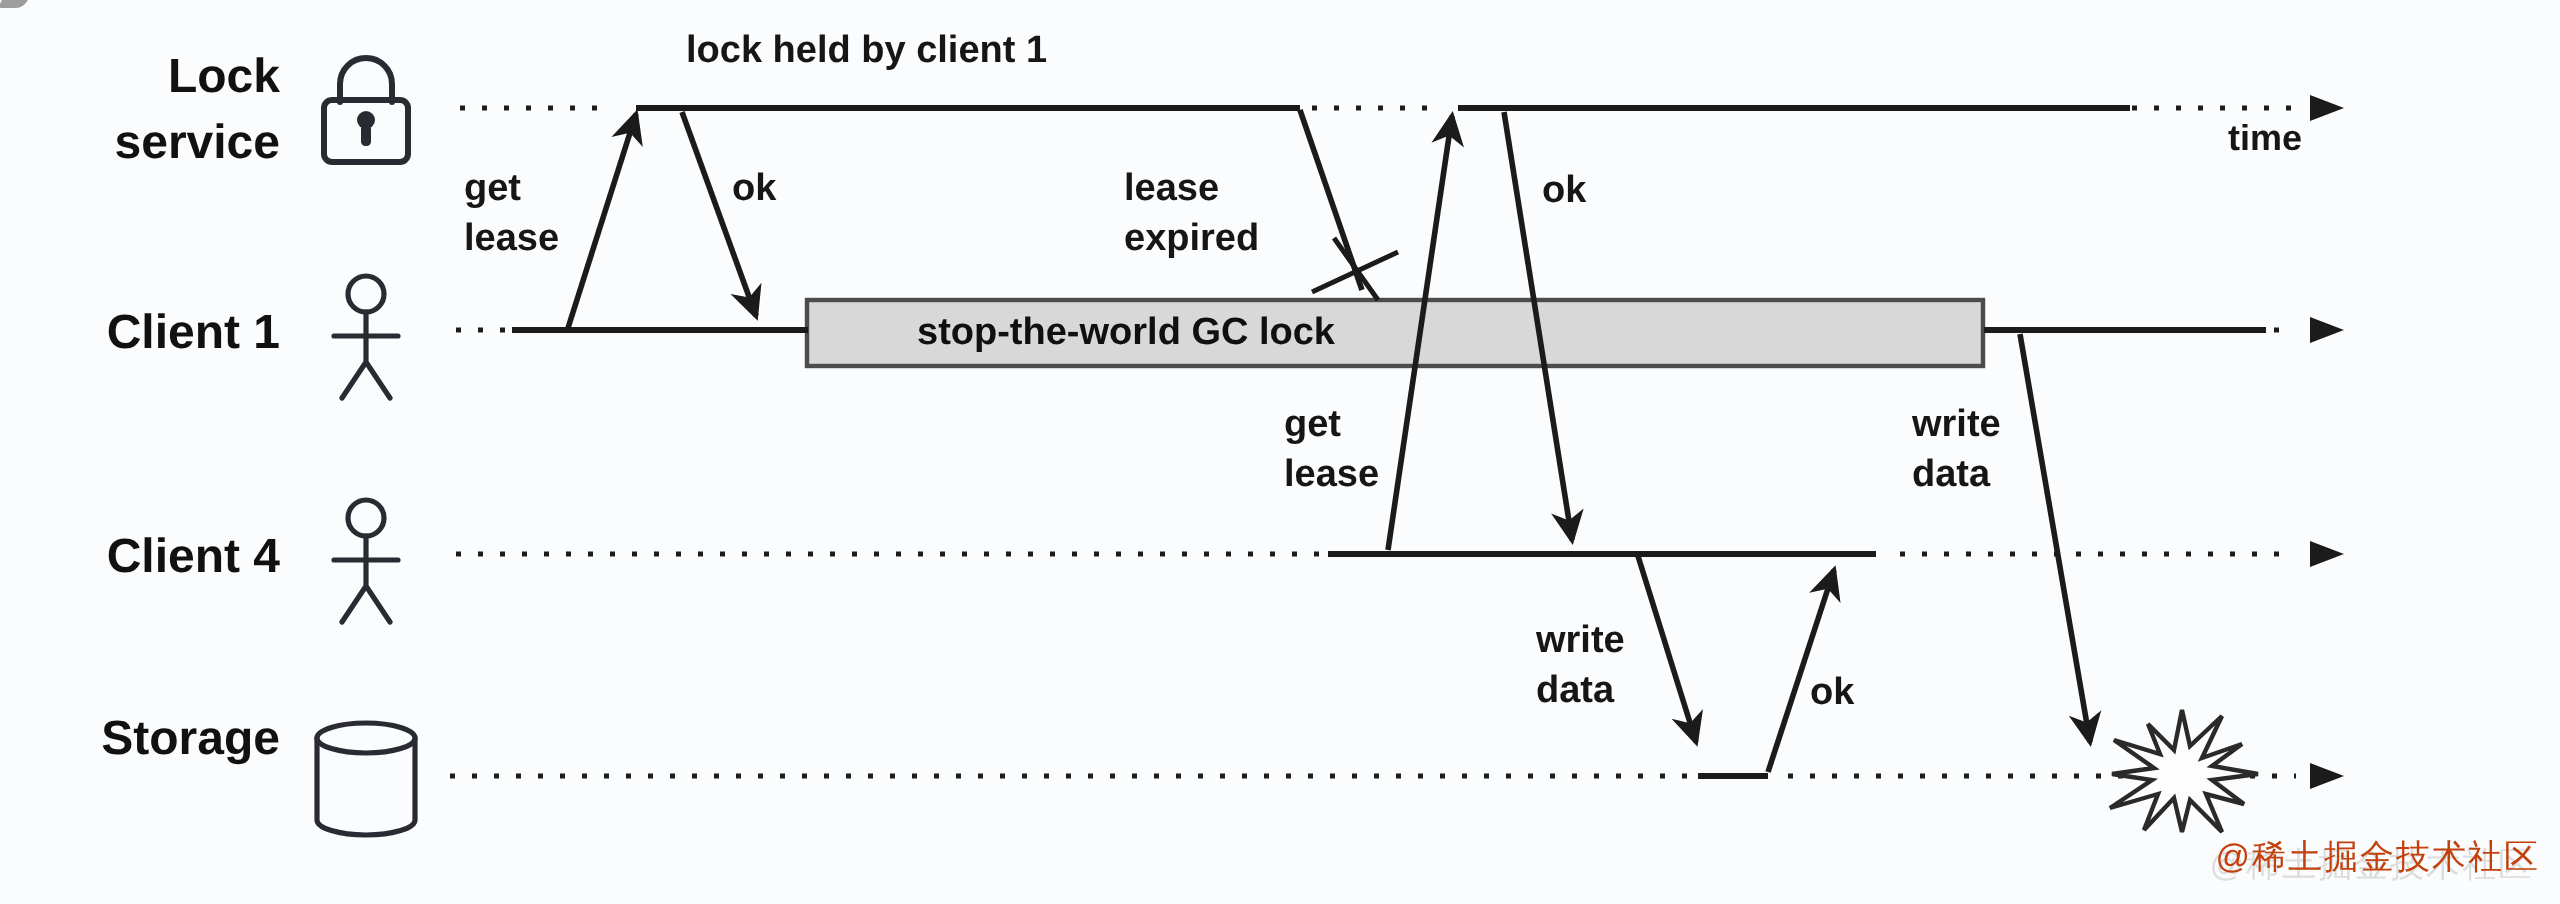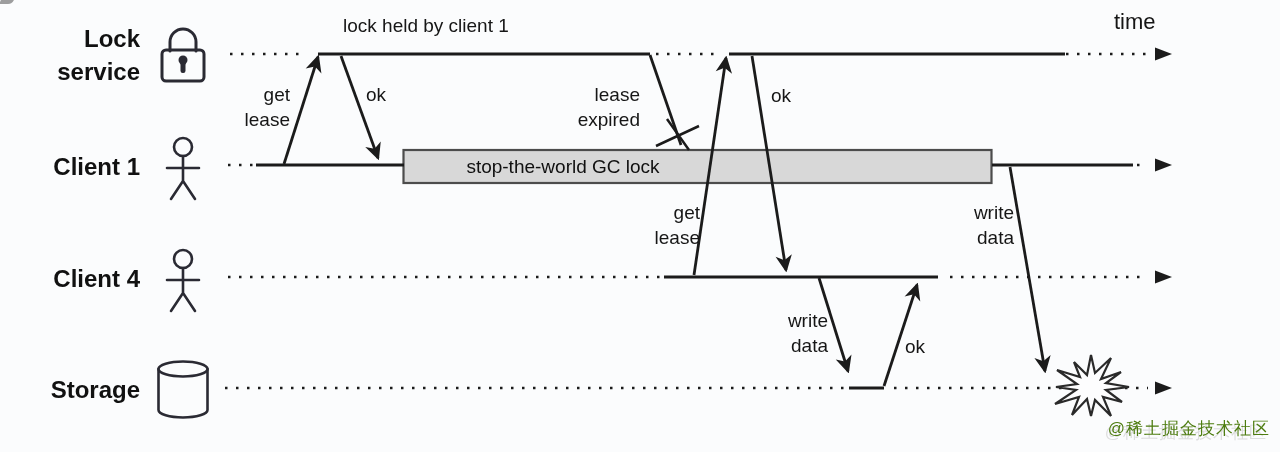--- a/index.html
+++ b/index.html
@@ -1,28 +1,28 @@
 <!DOCTYPE html>
 <html><head>
 <meta charset="utf-8">
 <style>
   html,body{margin:0;padding:0;}
   body{width:1280px;height:452px;position:relative;background:#fbfcfd;overflow:hidden;
        font-family:"Liberation Sans", sans-serif;}
   .canvas{position:absolute;inset:0;width:1280px;height:412px;}
   svg.diagram{position:absolute;left:0;top:0;z-index:2;}
-  .lbl{position:absolute;z-index:3;font-weight:400;font-size:19px;line-height:25px;
+  .lbl{position:absolute;z-index:3;font-weight:700;font-size:19px;line-height:25px;
        color:#161616;white-space:nowrap;}
-  .lbl.wrap{white-space:normal;text-align:right;}
+  .lbl.wrap{white-space:normal;text-align:left;}
   .lane-lbl{position:absolute;z-index:3;left:28px;width:112px;text-align:right;
        font-weight:600;font-size:24px;line-height:33px;color:#111;}
-  .time-lbl{font-size:22px;}
+  .time-lbl{font-size:18px;margin-top:48px;}
   .gc-lbl{left:403px;top:153px;width:320px;text-align:center;line-height:27px;color:#101010;}
   .watermark{position:absolute;z-index:4;right:10px;top:417px;font-size:17px;letter-spacing:1px;
-       color:#4d7c0f;text-shadow:-3px 4px 0 rgba(195,195,195,0.55);font-weight:400;}
+       color:#c2410c;text-shadow:-3px 4px 0 rgba(195,195,195,0.55);font-weight:400;}
   .corner-artifact{position:absolute;left:0;top:0;width:13px;height:4px;background:#2b2b2b;
        opacity:.45;transform:skewX(-25deg);border-bottom-right-radius:4px;z-index:1;}
 </style>
 </head>
 <body>
 
 <div class="canvas">
 
   <div class="corner-artifact"></div>
 
@@ -103,21 +103,21 @@
       <g stroke-width="2.6">
         <path d="M158.5,369 v41 a24.5,7.5 0 0 0 49,0 v-41" fill="#fbfcfd"></path>
         <ellipse cx="183" cy="369" rx="24.5" ry="7.5" fill="#fbfcfd"></ellipse>
       </g>
     </g>
   </svg>
 
   <div class="lane-lbl" style="top:22px">Lock service</div>
   <div class="lane-lbl" style="top:150px">Client 1</div>
   <div class="lane-lbl" style="top:262px">Client 4</div>
-  <div class="lane-lbl" style="top:373px">Storage</div>
+  <div class="lane-lbl" style="top:353px">Storage</div>
 
   <div class="lbl" style="left:343px;top:13px">lock held by client 1</div>
   <div class="lbl time-lbl" style="left:1114px;top:9px">time</div>
 
   <div class="lbl wrap" style="left:232px;top:82px;width:58px">get lease</div>
   <div class="lbl" style="left:366px;top:82px">ok</div>
   <div class="lbl wrap" style="left:562px;top:82px;width:78px">lease expired</div>
   <div class="lbl wrap" style="left:642px;top:200px;width:58px">get lease</div>
   <div class="lbl" style="left:771px;top:83px">ok</div>
   <div class="lbl gc-lbl">stop-the-world GC lock</div>

